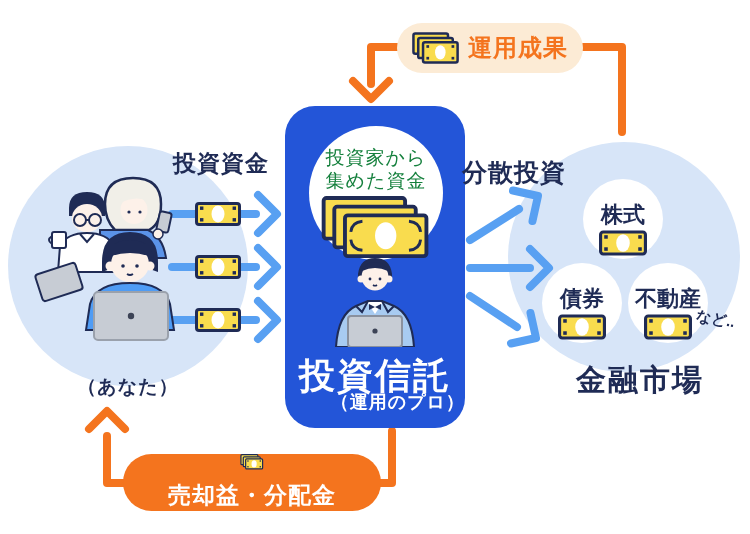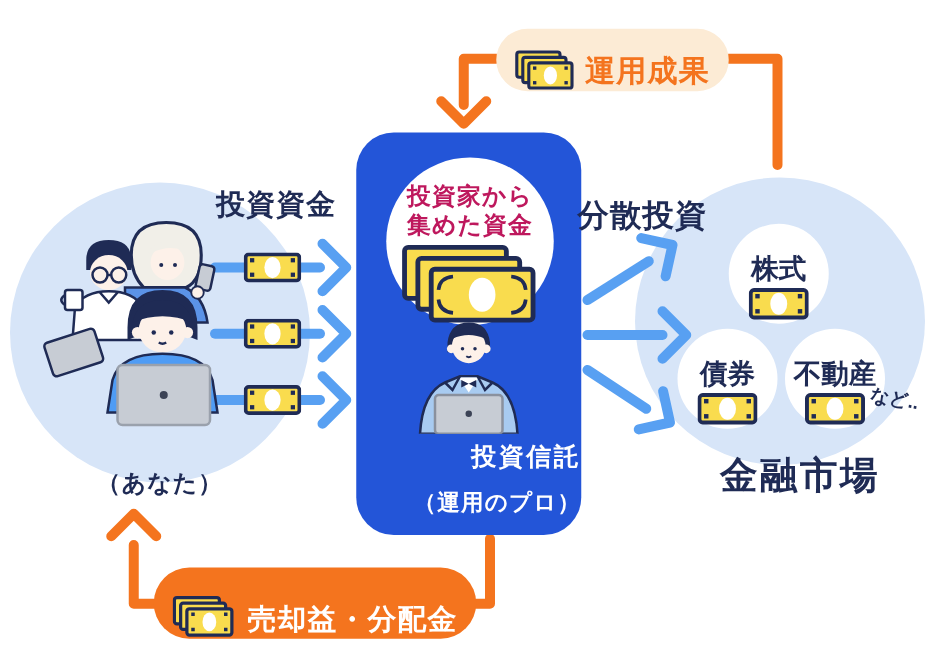--- a/index.html
+++ b/index.html
@@ -13,35 +13,35 @@
   .sub-title{font-size:19px;font-weight:700;letter-spacing:1px;color:#1F2B55;text-align:center;}
   .flow-label{font-size:23px;font-weight:800;letter-spacing:1px;color:#1F2B55;white-space:nowrap;}
   #trust-box{
     position:absolute;left:285px;top:106px;width:180px;height:322px;
     background:#2355D8;border-radius:30px;z-index:3;
   }
   #pool-circle{
     position:absolute;left:24px;top:20px;width:134px;height:134px;border-radius:50%;
     background:#ffffff;display:flex;flex-direction:column;align-items:center;padding-top:21px;box-sizing:border-box;
   }
-  .pool-line{font-size:19px;font-weight:700;color:#be185d;line-height:1.2;letter-spacing:1px;}
-  .trust-title{position:absolute;left:0;width:100%;top:246px;font-size:20px;font-weight:800;letter-spacing:2px;color:#ffffff;text-align:right;}
+  .pool-line{font-size:19px;font-weight:400;color:#15803d;line-height:1.2;letter-spacing:1px;}
+  .trust-title{position:absolute;left:0;width:100%;top:246px;font-size:36px;font-weight:800;letter-spacing:2px;color:#ffffff;text-align:center;}
   .trust-sub{position:absolute;left:0;width:100%;top:284px;font-size:18px;font-weight:700;color:#ffffff;text-align:right;letter-spacing:1px;}
   .market-item{
     position:absolute;width:80px;height:80px;border-radius:50%;background:#ffffff;
     display:flex;flex-direction:column;align-items:center;padding-top:25px;box-sizing:border-box;z-index:2;
   }
   .market-item .lbl{font-size:22px;font-weight:800;color:#1F2B55;line-height:1;white-space:nowrap;}
   .market-item svg{margin-top:4px;}
   .pill{
-    position:absolute;display:flex;align-items:flex-end;justify-content:center;z-index:5;
+    position:absolute;display:flex;align-items:center;justify-content:center;z-index:5;
   }
   #results-pill{left:397px;top:23px;width:186px;height:50px;border-radius:25px;background:#FCEBD5;gap:8px;}
   #results-pill .pill-label{font-size:24px;font-weight:800;color:#F4741E;letter-spacing:1px;white-space:nowrap;}
-  #returns-pill{left:123px;top:454px;width:258px;height:57px;border-radius:29px;background:#F4741E;gap:10px;}
+  #returns-pill{left:123px;top:454px;width:258px;height:57px;border-radius:29px;background:#F4741E;gap:10px;flex-direction:column;}
   #returns-pill .pill-label{font-size:23px;font-weight:800;color:#ffffff;letter-spacing:1px;white-space:nowrap;}
   #arrows-layer{position:absolute;left:0;top:0;z-index:2;}
   .z1{z-index:1;} .z2{z-index:2;} .z4{z-index:4;}
   #etc-note{font-size:15px;font-weight:800;color:#1F2B55;transform:rotate(10deg);white-space:nowrap;z-index:4;}
 </style>
 </head>
 <body>
 
 <div id="canvas">
 

